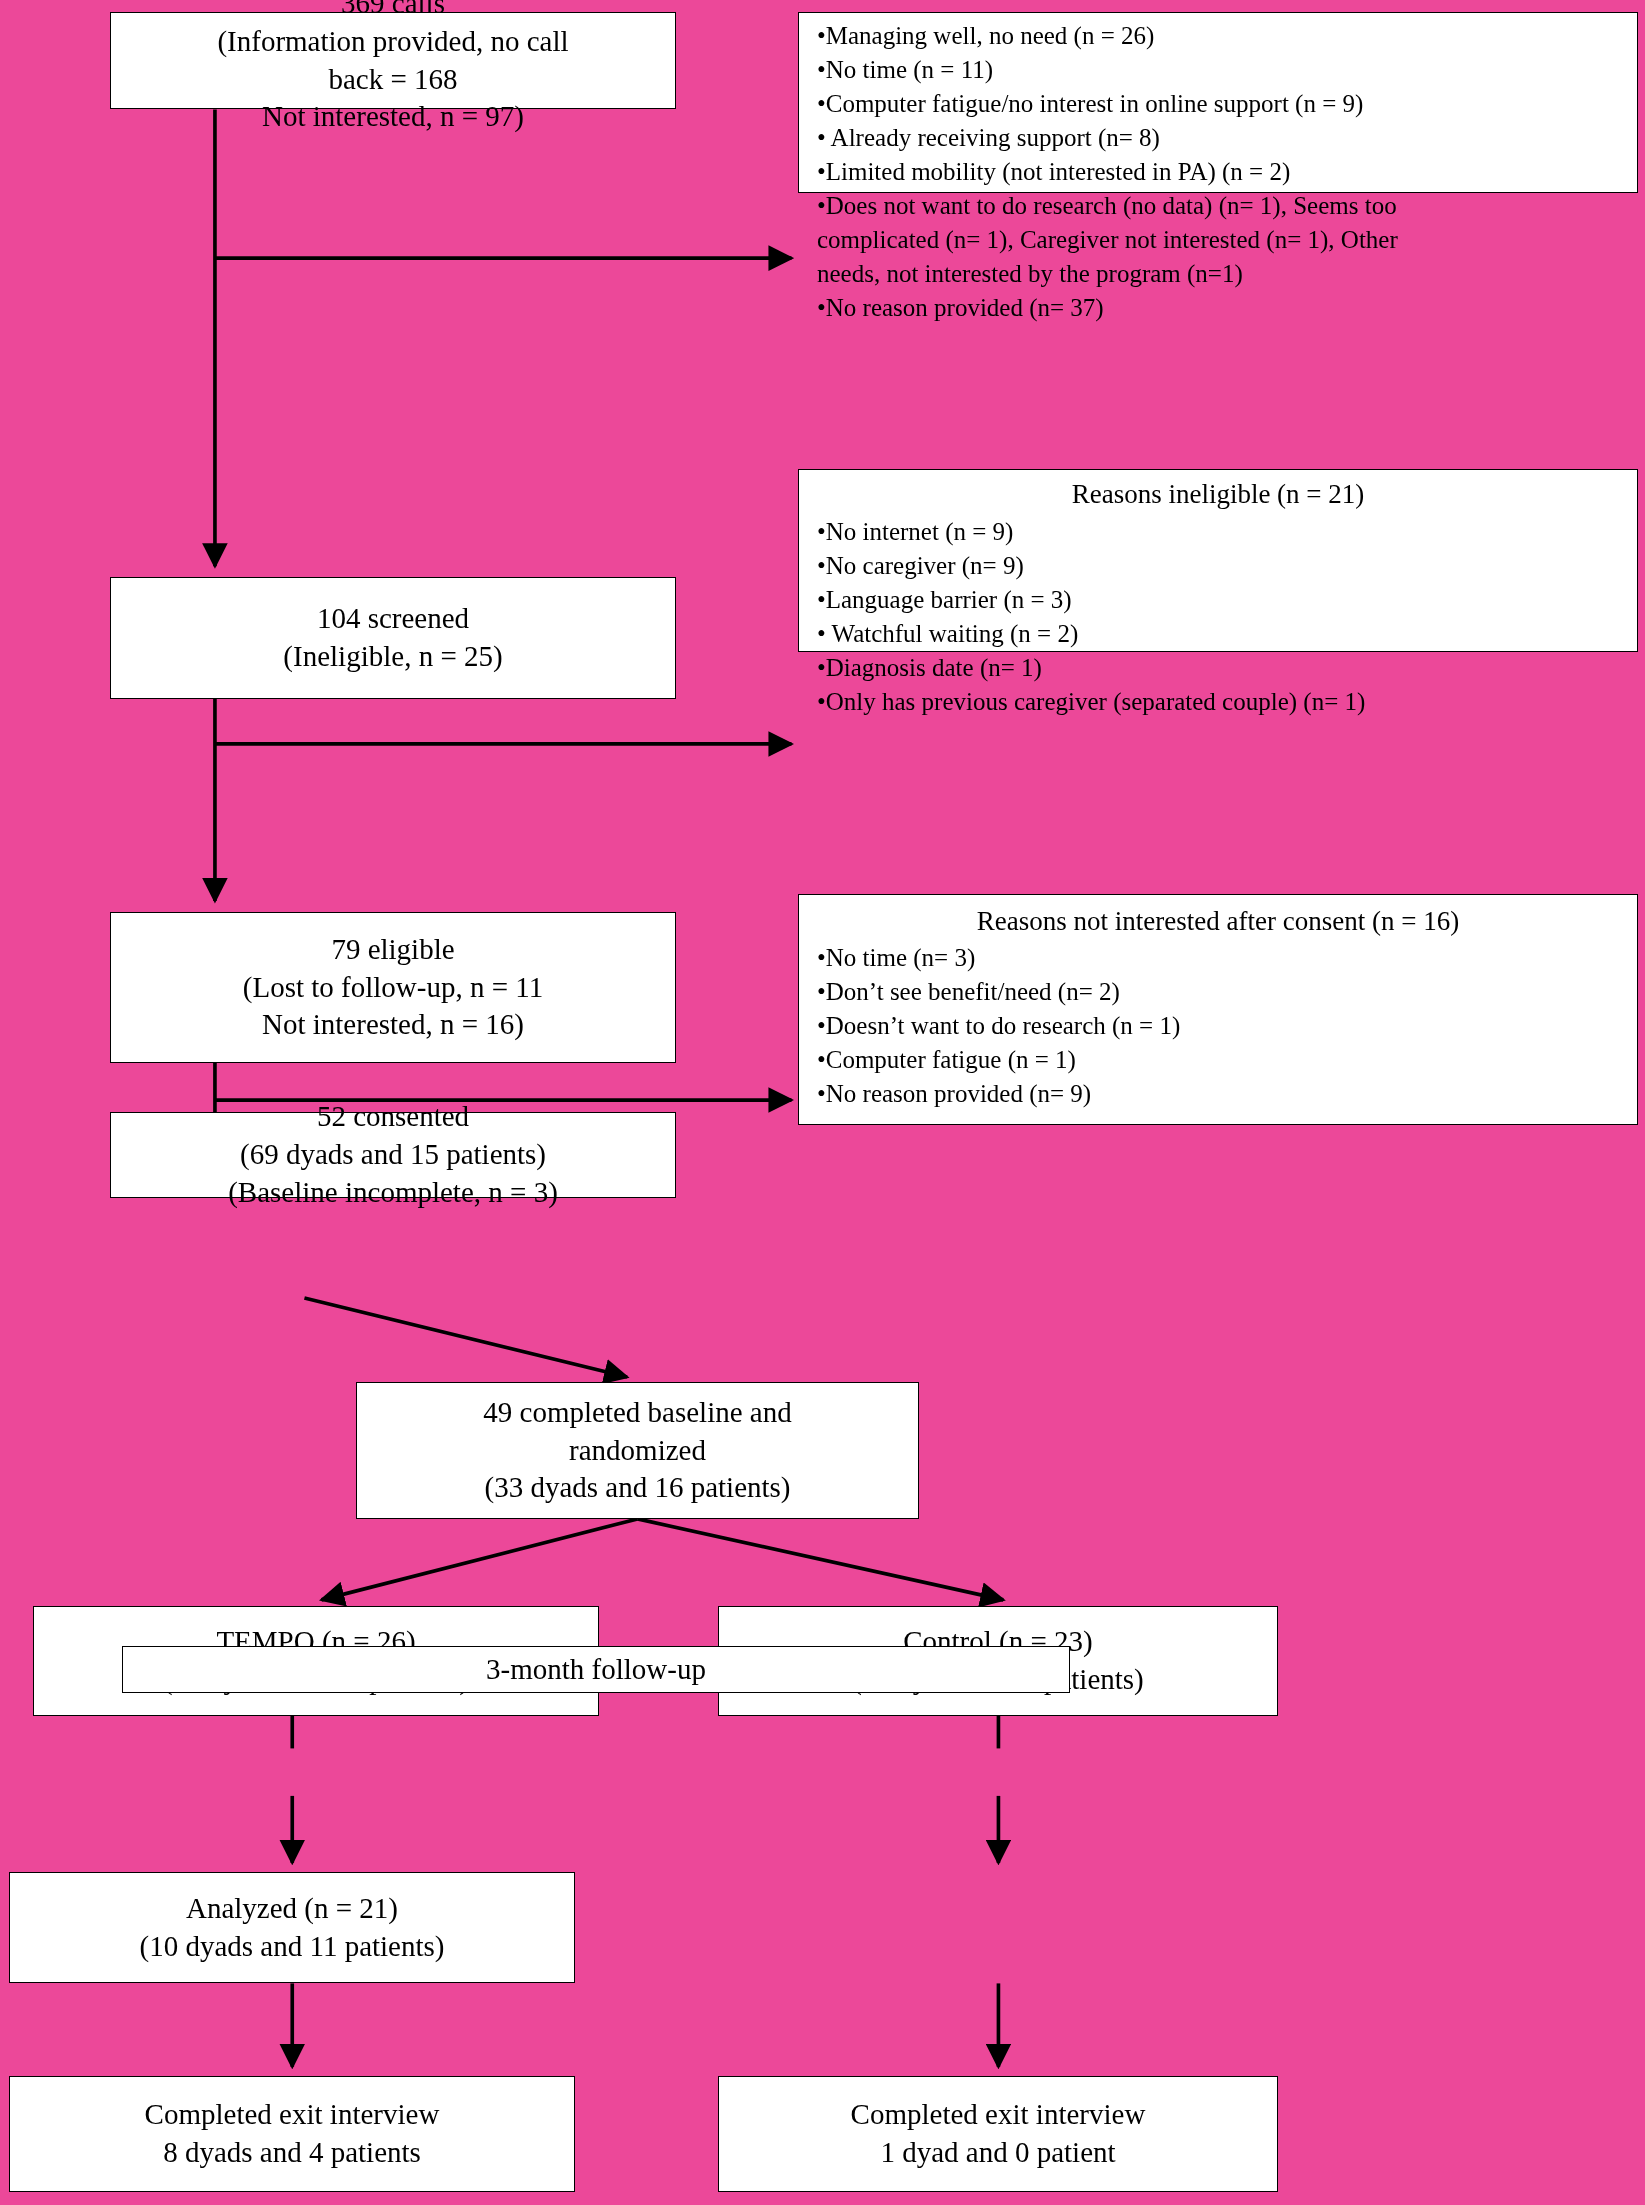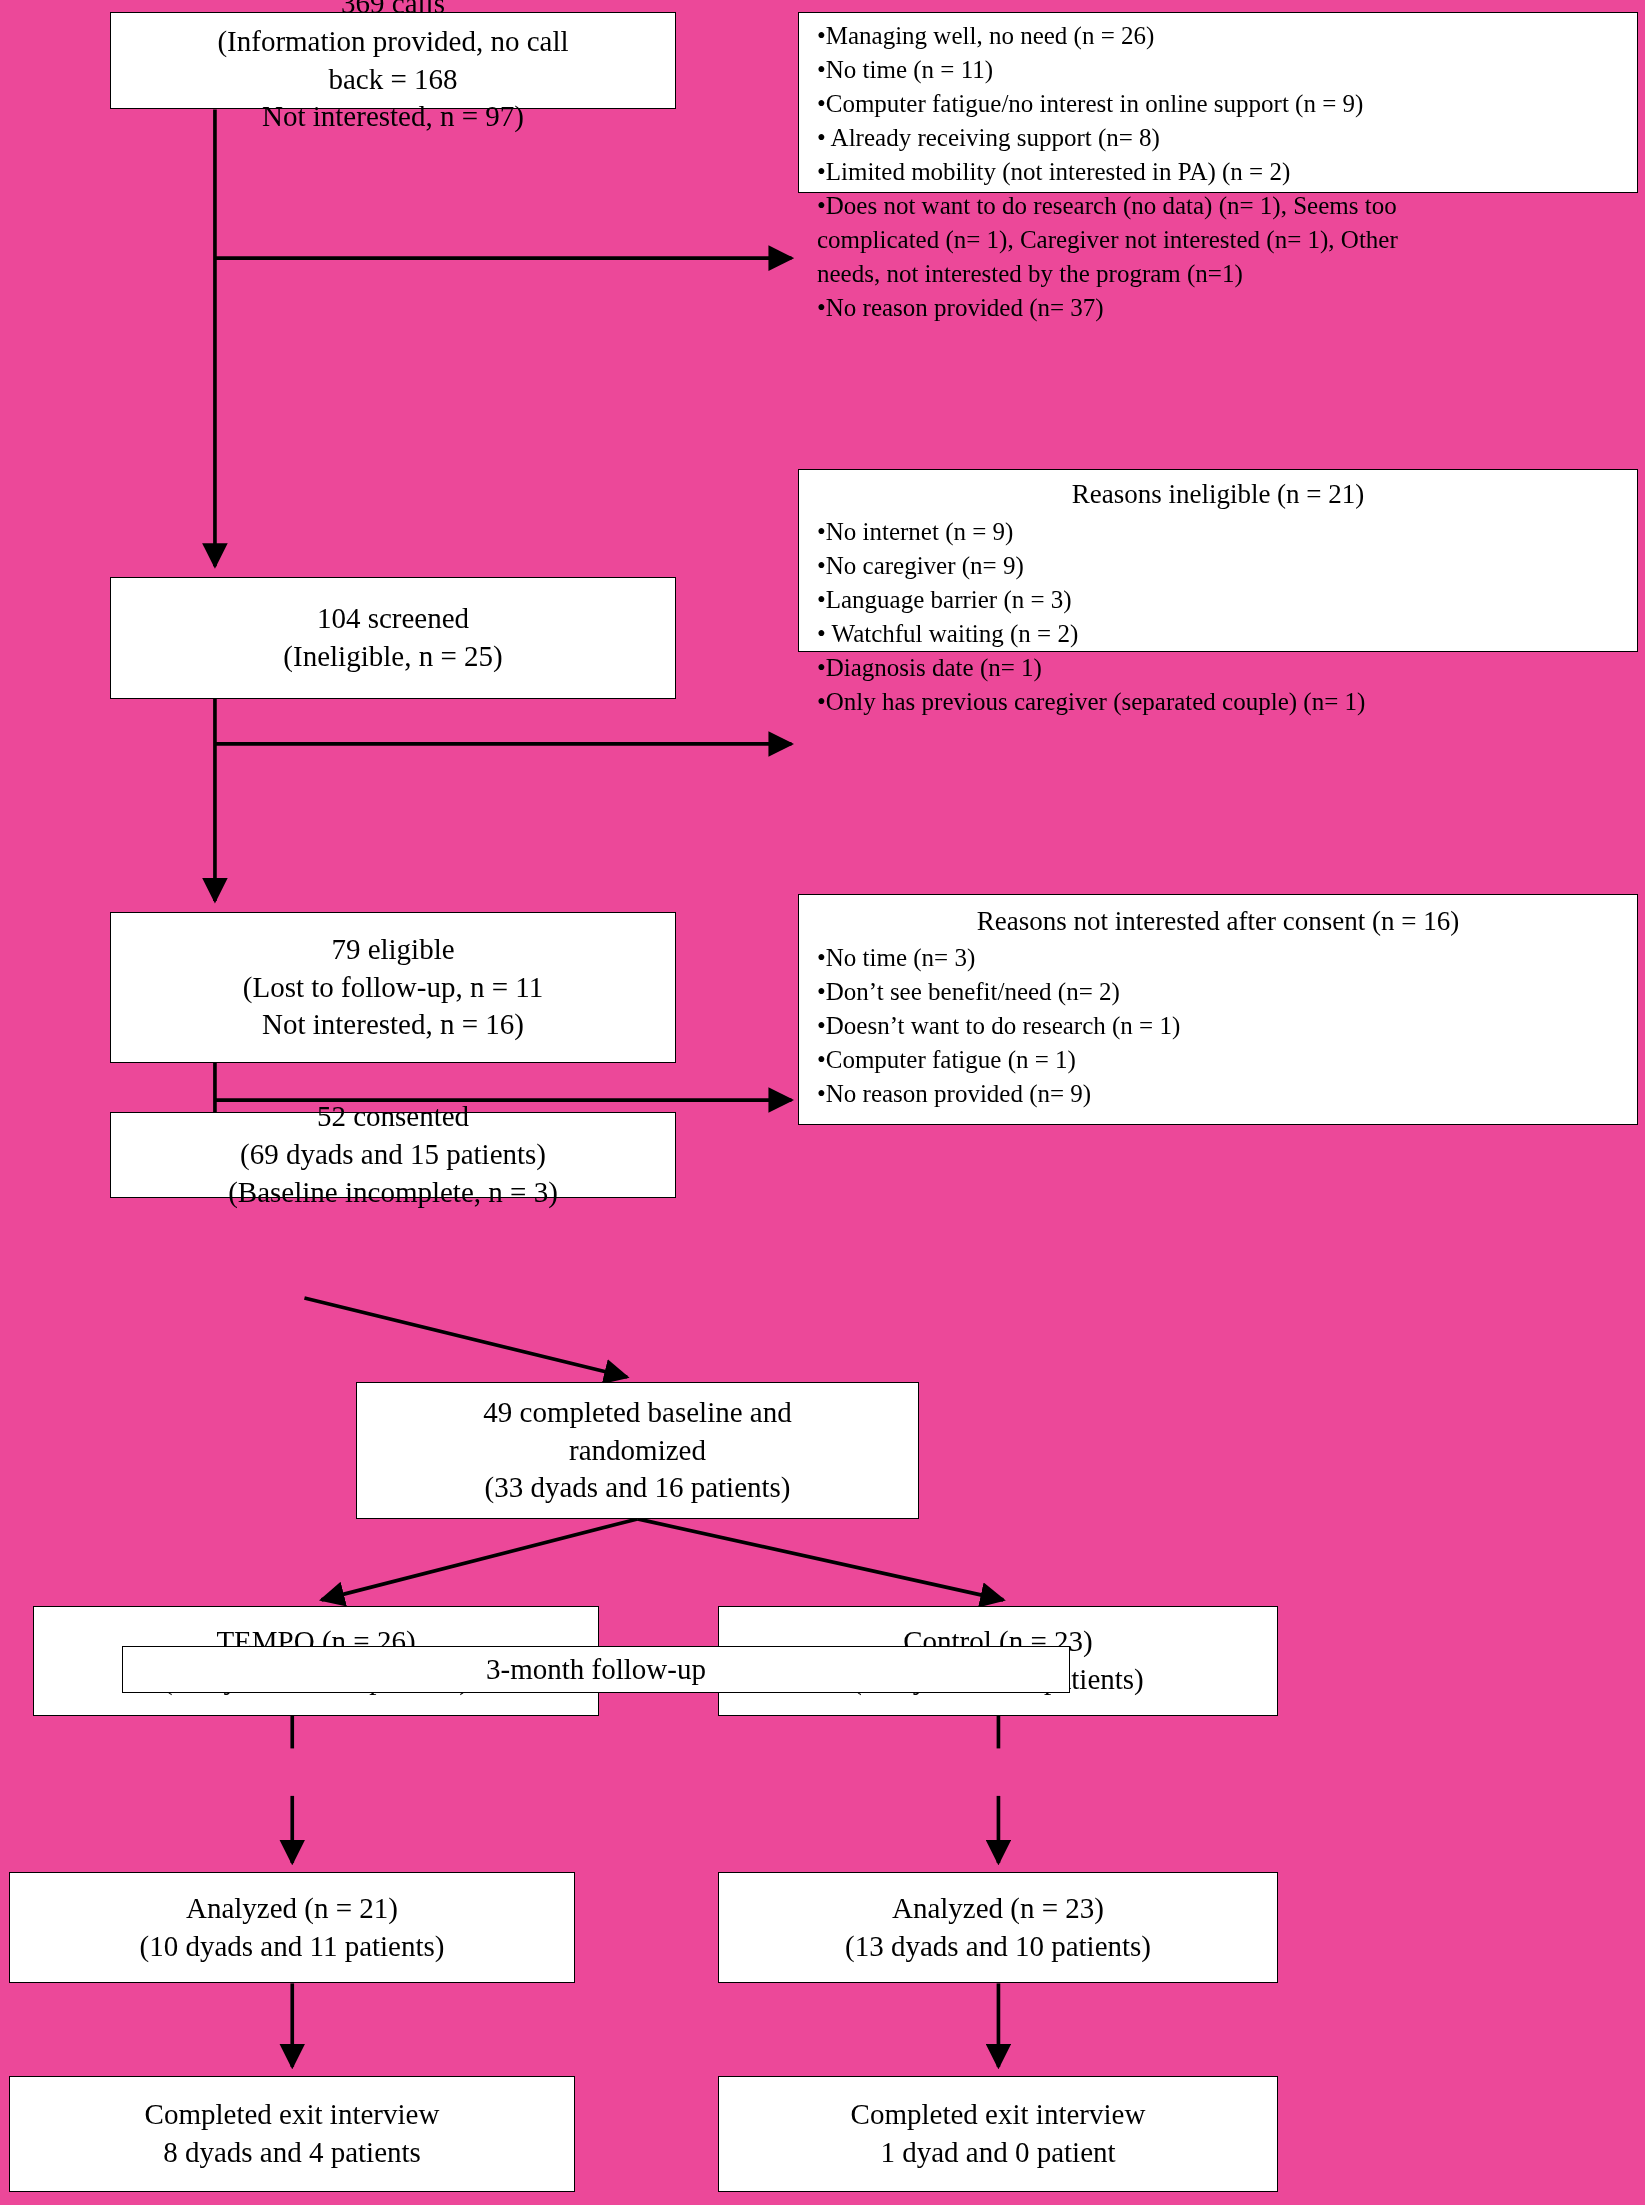--- a/index.html
+++ b/index.html
@@ -189,24 +189,20 @@
 
   <div class="box" style="left:122px; top:1646px; width:948px; height:47px;">
     <span class="line f47">3-month follow-up</span>
   </div>
 
   <div class="box" style="left:9px; top:1872px; width:566px; height:111px;">
     <span class="line f47">Analyzed  (n = 21)</span>
     <span class="line f47">(10 dyads and 11 patients)</span>
   </div>
 
-  <div class="box" style="left:718px; top:1872px; width:560px; height:111px;">
-    <span class="line f47">Analyzed  (n = 23)</span>
-    <span class="line f47">(13 dyads and 10 patients)</span>
-  </div>
 
   <div class="box" style="left:9px; top:2076px; width:566px; height:116px;">
     <span class="line f47">Completed exit interview</span>
     <span class="line f47">8 dyads and 4 patients</span>
   </div>
 
   <div class="box" style="left:718px; top:2076px; width:560px; height:116px;">
     <span class="line f47">Completed exit interview</span>
     <span class="line f47">1 dyad and 0 patient</span>
   </div>

